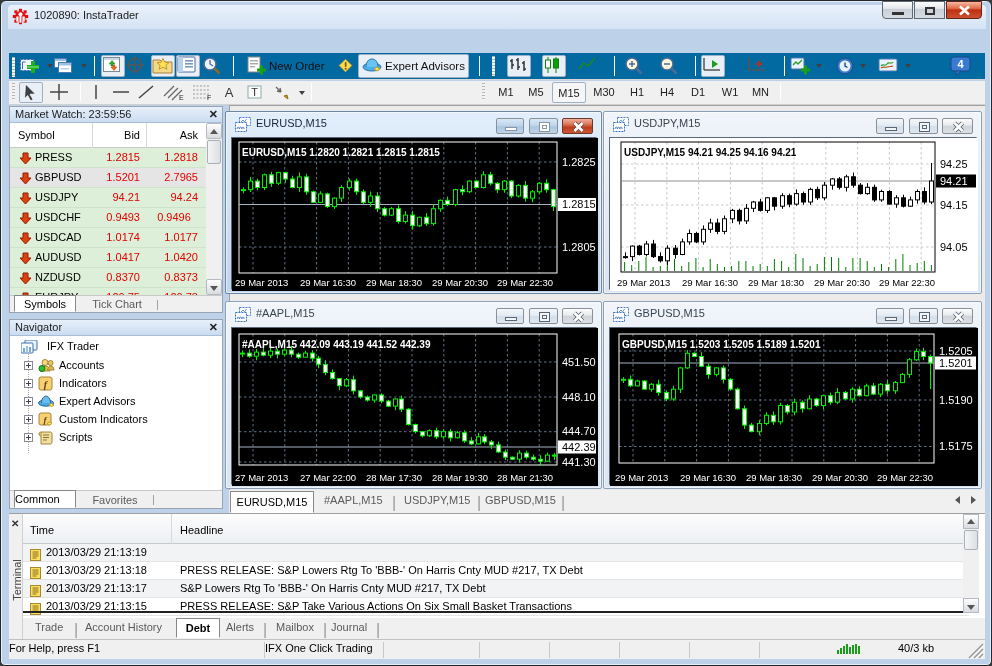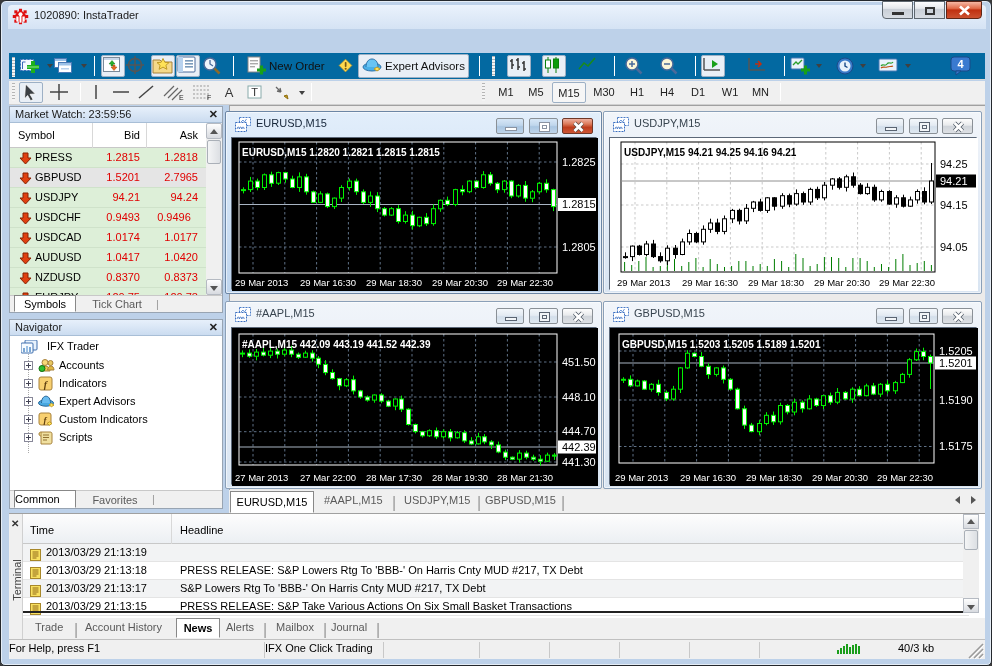--- a/index.html
+++ b/index.html
@@ -1066,21 +1066,21 @@
   <div style="position:absolute;top:16px;left:1px;width:14px;height:20px;background:linear-gradient(90deg,#f4f5f6,#dcdfe3);border:1px solid #aab0b8;border-radius:2px"></div>
   <div style="position:absolute;bottom:0;left:0;width:16px;height:15px;background:linear-gradient(#fefefe,#d8dbe0);border:1px solid #b5bac2">
             <div style="margin:6px auto;width:0;border-left:4px solid transparent;border-right:4px solid transparent;border-top:5px solid #555"></div>
           </div>
  </div>
 </div>
 <div style="position:absolute;left:14px;top:104px;width:962px;height:28px;background:#f0f0f0">
  <div class="tab" style="left:12px;top:3px;font-size:11px">Trade</div>
  <div style="position:absolute;left:51px;top:3px;color:#999">|</div>
  <div class="tab" style="left:62px;top:3px;font-size:11px">Account History</div>
- <div class="tab active" style="left:153px;top:0px;width:44px;height:20px;text-align:center;line-height:19px;font-size:11px;font-weight:bold">News</div>
+ <div class="tab active" style="left:153px;top:0px;width:44px;height:20px;text-align:center;line-height:19px;font-size:11px;font-weight:bold">Debt</div>
  <div class="tab" style="left:203px;top:3px;font-size:11px">Alerts</div>
  <div style="position:absolute;left:240px;top:3px;color:#999">|</div>
  <div class="tab" style="left:253px;top:3px;font-size:11px">Mailbox</div>
  <div style="position:absolute;left:300px;top:3px;color:#999">|</div>
  <div class="tab" style="left:308px;top:3px;font-size:11px">Journal</div>
  <div style="position:absolute;left:353px;top:3px;color:#999">|</div>
 </div>
 </div>
 <div style="position:absolute;left:8px;top:638px;width:976px;height:20px;background:#f0f0f0;border-top:1px solid #c0c0c0">
 <div style="position:absolute;left:0px;top:2px;font-size:11px;color:#000">For Help, press F1</div>

